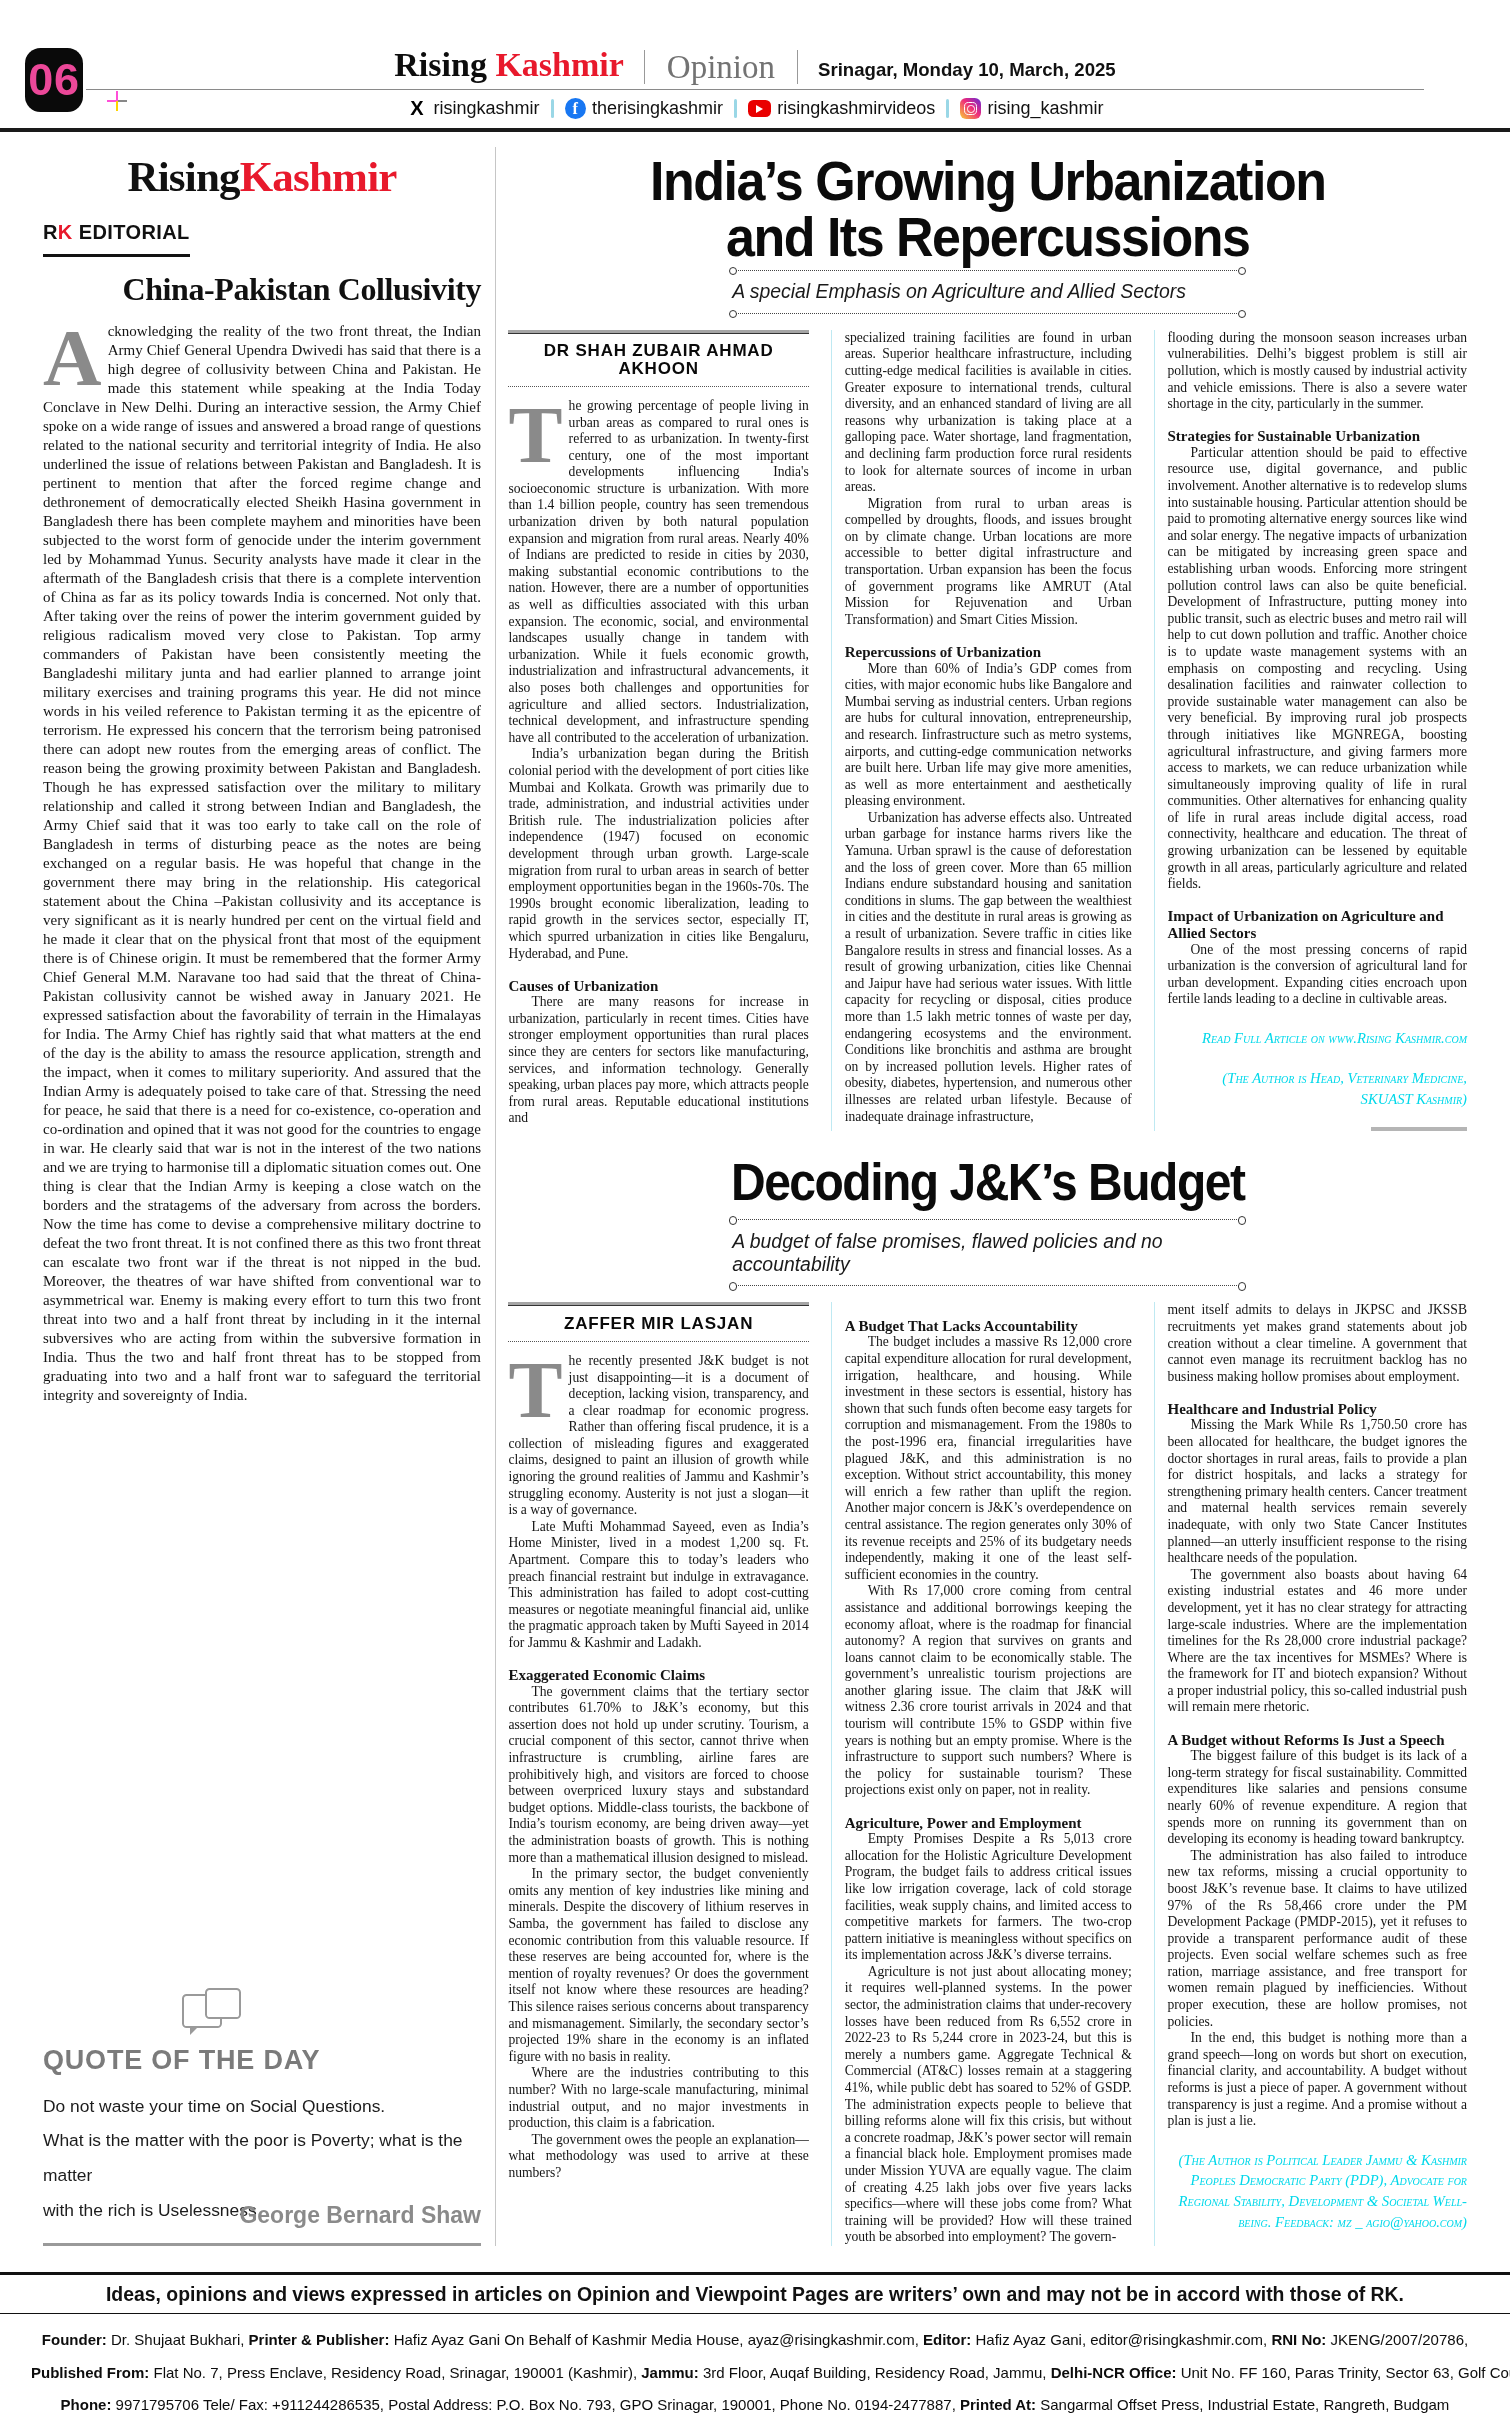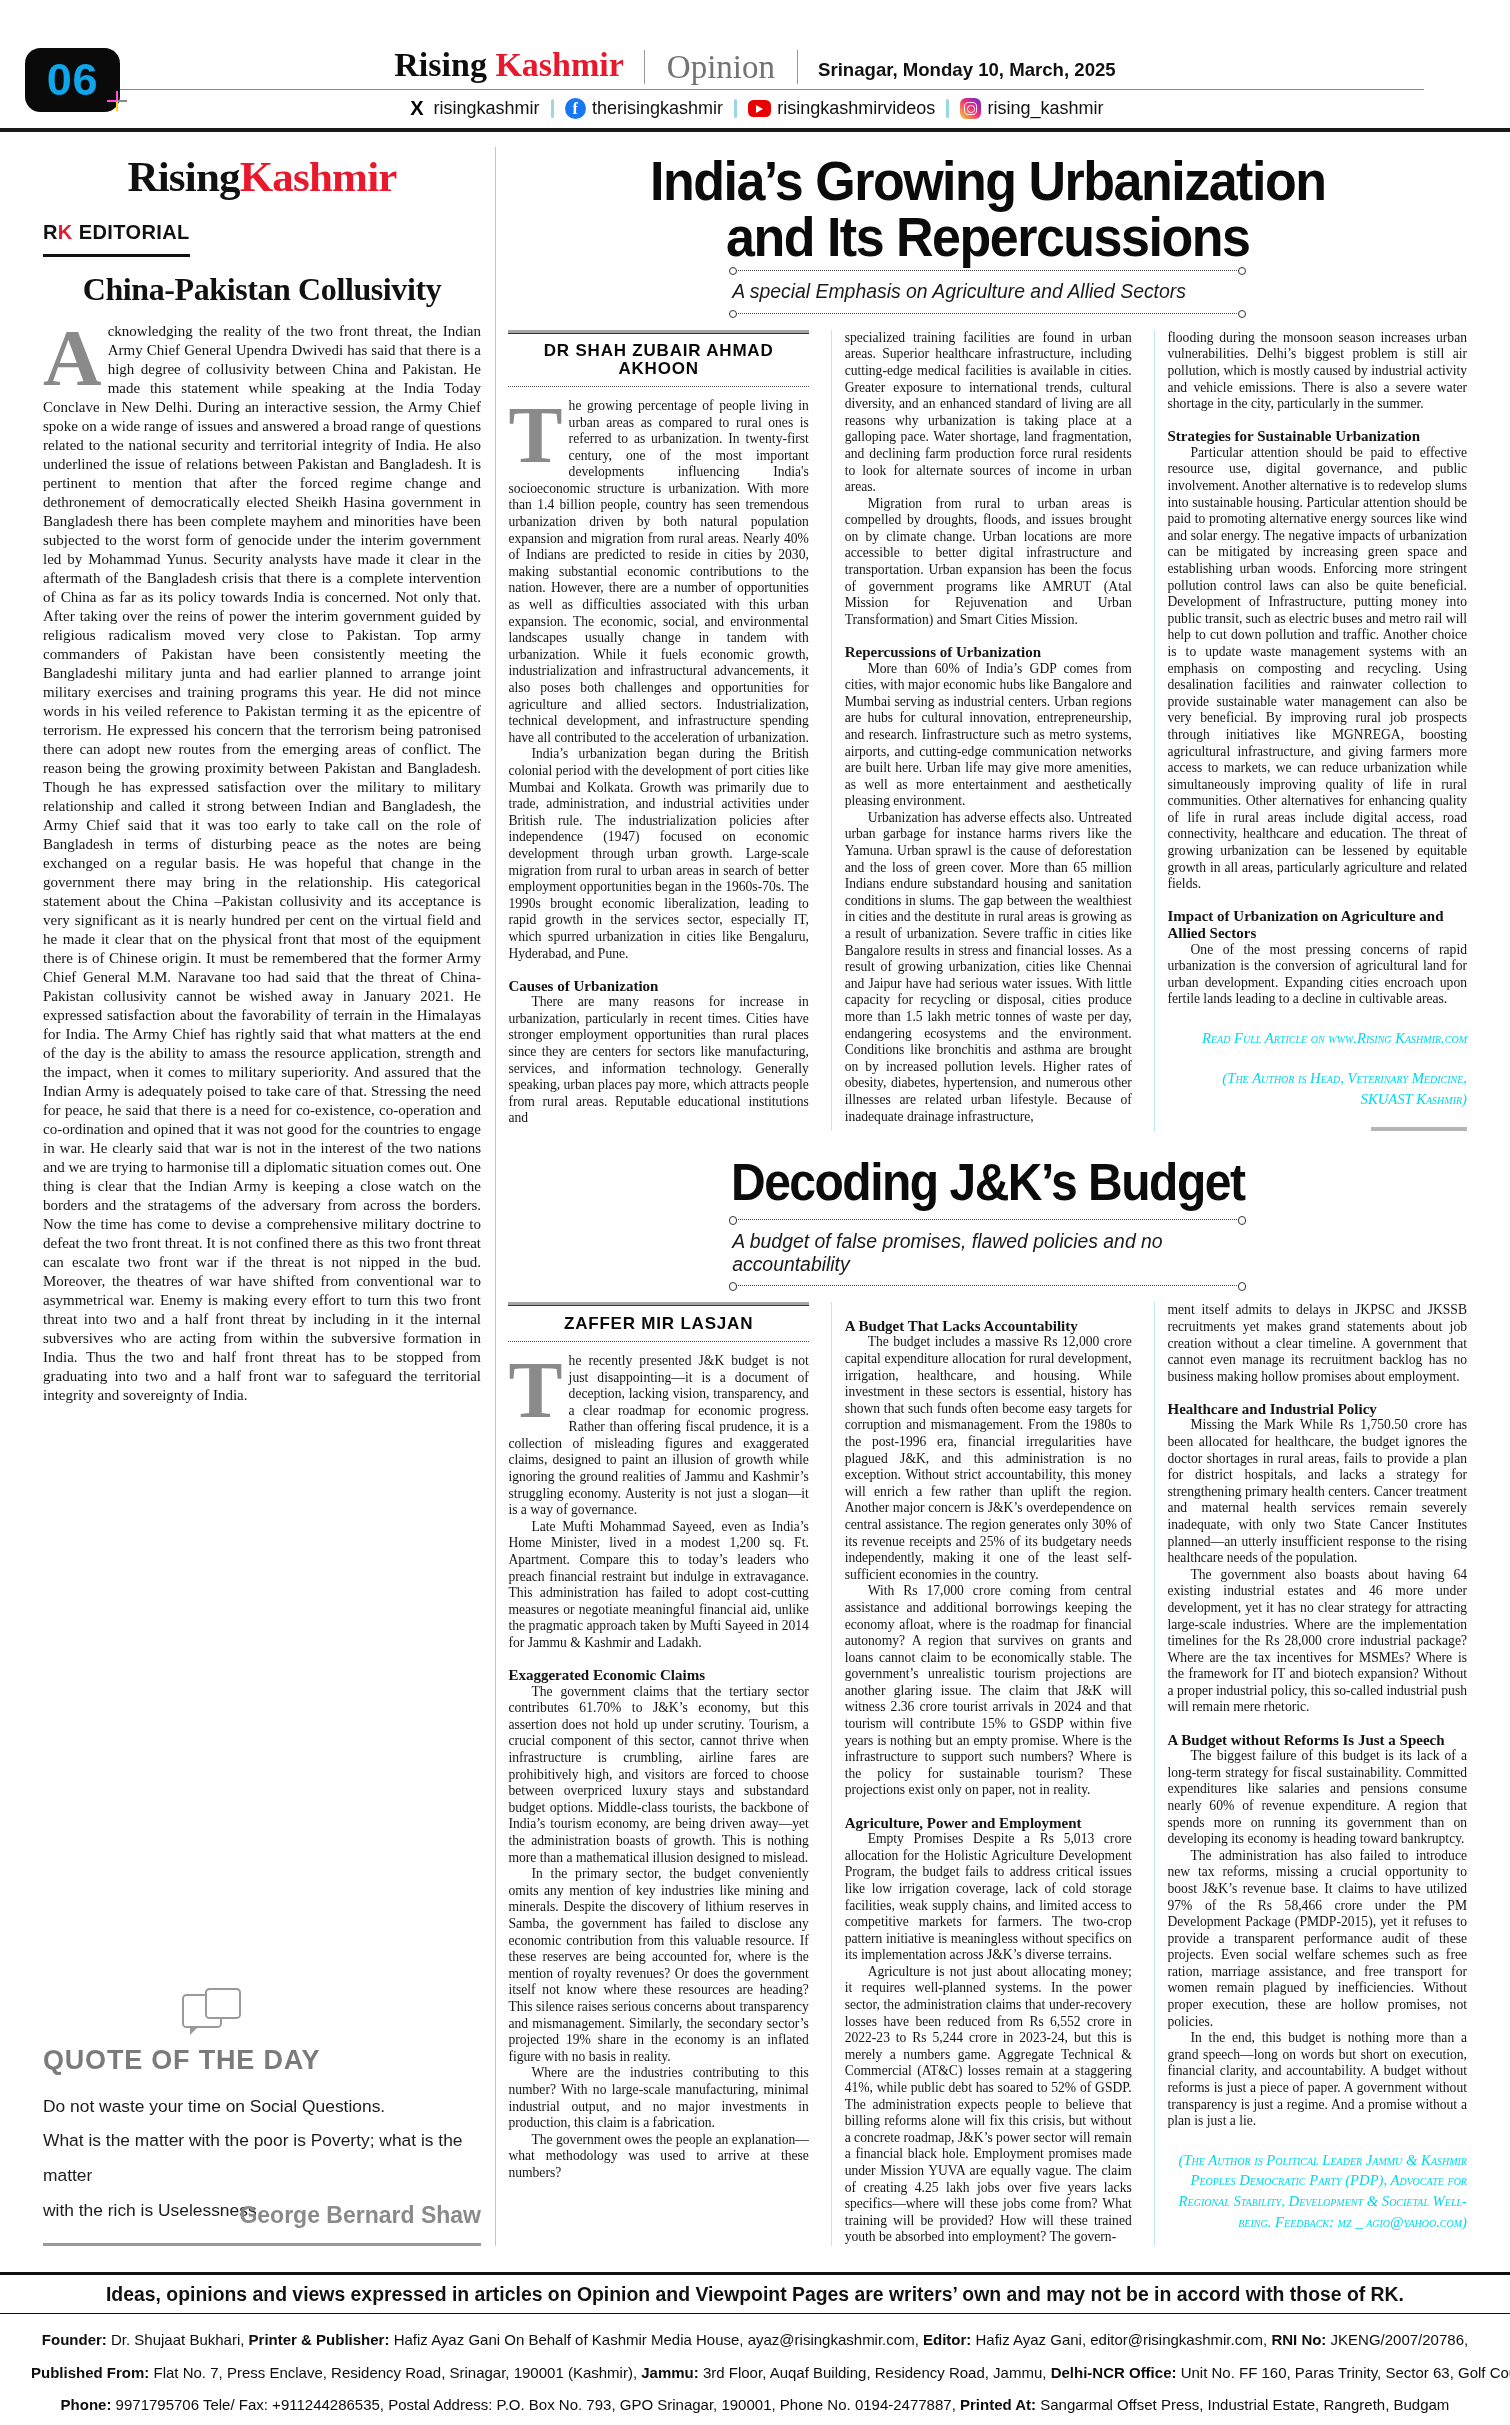--- a/index.html
+++ b/index.html
@@ -2,21 +2,21 @@
 <html lang="en" style="font-size:12.4px"><head>
 <meta charset="utf-8">
 <style>
   * { margin:0; padding:0; box-sizing:border-box; }
   html,body { background:#ffffff; }
   body { width:1510px; margin:0 auto; font-family:"Liberation Serif","DejaVu Serif",serif; color:#111; }
   .page { width:1510px; min-height:2426px; background:#fff; position:relative; padding:17px 0 0 0; }
 
   
   .hdr { position:relative; padding:29.4px 43px 0 43px; }
-  .pagenum-badge { position:absolute; left:25px; top:31px; width:95px; height:64px; background:#0a0a0a; border-radius:15.5px; color:#0ea5e9; font-family:"Liberation Sans",sans-serif; font-weight:700; font-size:45px; display:flex; align-items:center; justify-content:center; letter-spacing:0.8px; }
+  .pagenum-badge { position:absolute; left:25px; top:31px; width:58px; height:64px; background:#0a0a0a; border-radius:15.5px; color:#ec4899; font-family:"Liberation Sans",sans-serif; font-weight:700; font-size:45px; display:flex; align-items:center; justify-content:center; letter-spacing:0.8px; }
   .reg-cross { position:absolute; left:107px; top:74px; width:20px; height:20px; }
   .reg-cross::before { content:""; position:absolute; left:0; right:0; top:9.3px; height:1.5px; background:linear-gradient(90deg,#ff4fd8 0 50%, #888 50% 100%); }
   .reg-cross::after { content:""; position:absolute; top:0; bottom:0; left:9.3px; width:1.5px; background:linear-gradient(180deg,#ff4fd8 0 50%, #ffd400 50% 100%); }
   .hdr-row1 { display:flex; align-items:flex-end; justify-content:center; gap:0; padding-bottom:4.6px; }
   .hdr-logo { font-family:"Liberation Serif",serif; font-weight:700; font-size:34px; letter-spacing:0; }
   .hdr-logo .lg-black { color:#0d0d0d; }
   .hdr-logo .lg-red { color:#e8192c; }
   .hdr-opinion { font-family:"Liberation Serif",serif; font-size:33px; color:#737373; padding:0 22px; margin:0 0 0 20px; border-left:0.8px solid #999; border-right:0.8px solid #999; line-height:1.05; }
   .hdr-date { font-family:"Liberation Sans",sans-serif; font-weight:700; font-size:18.6px; margin-left:20px; padding-bottom:3.1px; }
   .hdr-rule-thin { height:1.5px; background:#8a8a8a; margin:0 43px; }
@@ -36,21 +36,21 @@
   
   .page-body { display:flex; gap:12.4px; padding:15.5px 43px 0 43px; }
   .left-col { width:453px; flex:0 0 453px; border-right:0.8px solid #c6c6c6; padding-right:14px; display:flex; flex-direction:column; }
   .right-col { flex:1; min-width:0; }
 
   
   .masthead { text-align:center; font-family:"Liberation Serif",serif; font-weight:700; font-size:43px; letter-spacing:-0.8px; margin:4.6px 0 20px 0; }
   .masthead .m-red { color:#e8192c; }
   .kicker { font-family:"Liberation Sans",sans-serif; font-weight:700; font-size:20px; letter-spacing:0.4px; display:inline-block; border-bottom:3.1px solid #111; padding-bottom:10px; margin-bottom:11px; }
   .kicker .k-red { color:#e8192c; }
-  .ed-title { font-family:"Liberation Serif",serif; font-weight:700; font-size:32px; text-align:center; margin:3.1px 0 14px 0; letter-spacing:-0.4px; }
+  .ed-title { font-family:"Liberation Serif",serif; font-weight:700; font-size:32px; text-align:right; margin:3.1px 0 14px 0; letter-spacing:-0.4px; }
   .ed-body { font-size:15px; line-height:19px; text-align:justify; color:#141414; }
   .ed-body .dropcap { float:left; font-size:95px; line-height:0.78; font-weight:700; color:#8a8a8a; padding:6.2px 7.7px 0 0; font-family:"Liberation Serif",serif; }
 
   
   .quote-box { margin-top:auto; padding-top:23px; font-family:"Liberation Sans",sans-serif; }
   .q-icon { width:67px; height:50px; position:relative; margin:0 0 7.7px 139px; }
   .q-icon .b1 { position:absolute; left:0; top:6.2px; width:40px; height:34px; border:2.3px solid #9a9a9a; border-radius:4.6px; background:#fff; }
   .q-icon .b1::after { content:""; position:absolute; left:6.2px; bottom:-9.3px; width:0; height:0; border-top:9.3px solid #9a9a9a; border-right:9.3px solid transparent; }
   .q-icon .b2 { position:absolute; left:23px; top:0; width:36px; height:31px; border:2.3px solid #9a9a9a; border-radius:4.6px; background:#fff; }
   .q-head { font-weight:700; font-size:27px; color:#7b7b7b; letter-spacing:0.8px; margin-bottom:12.4px; }

